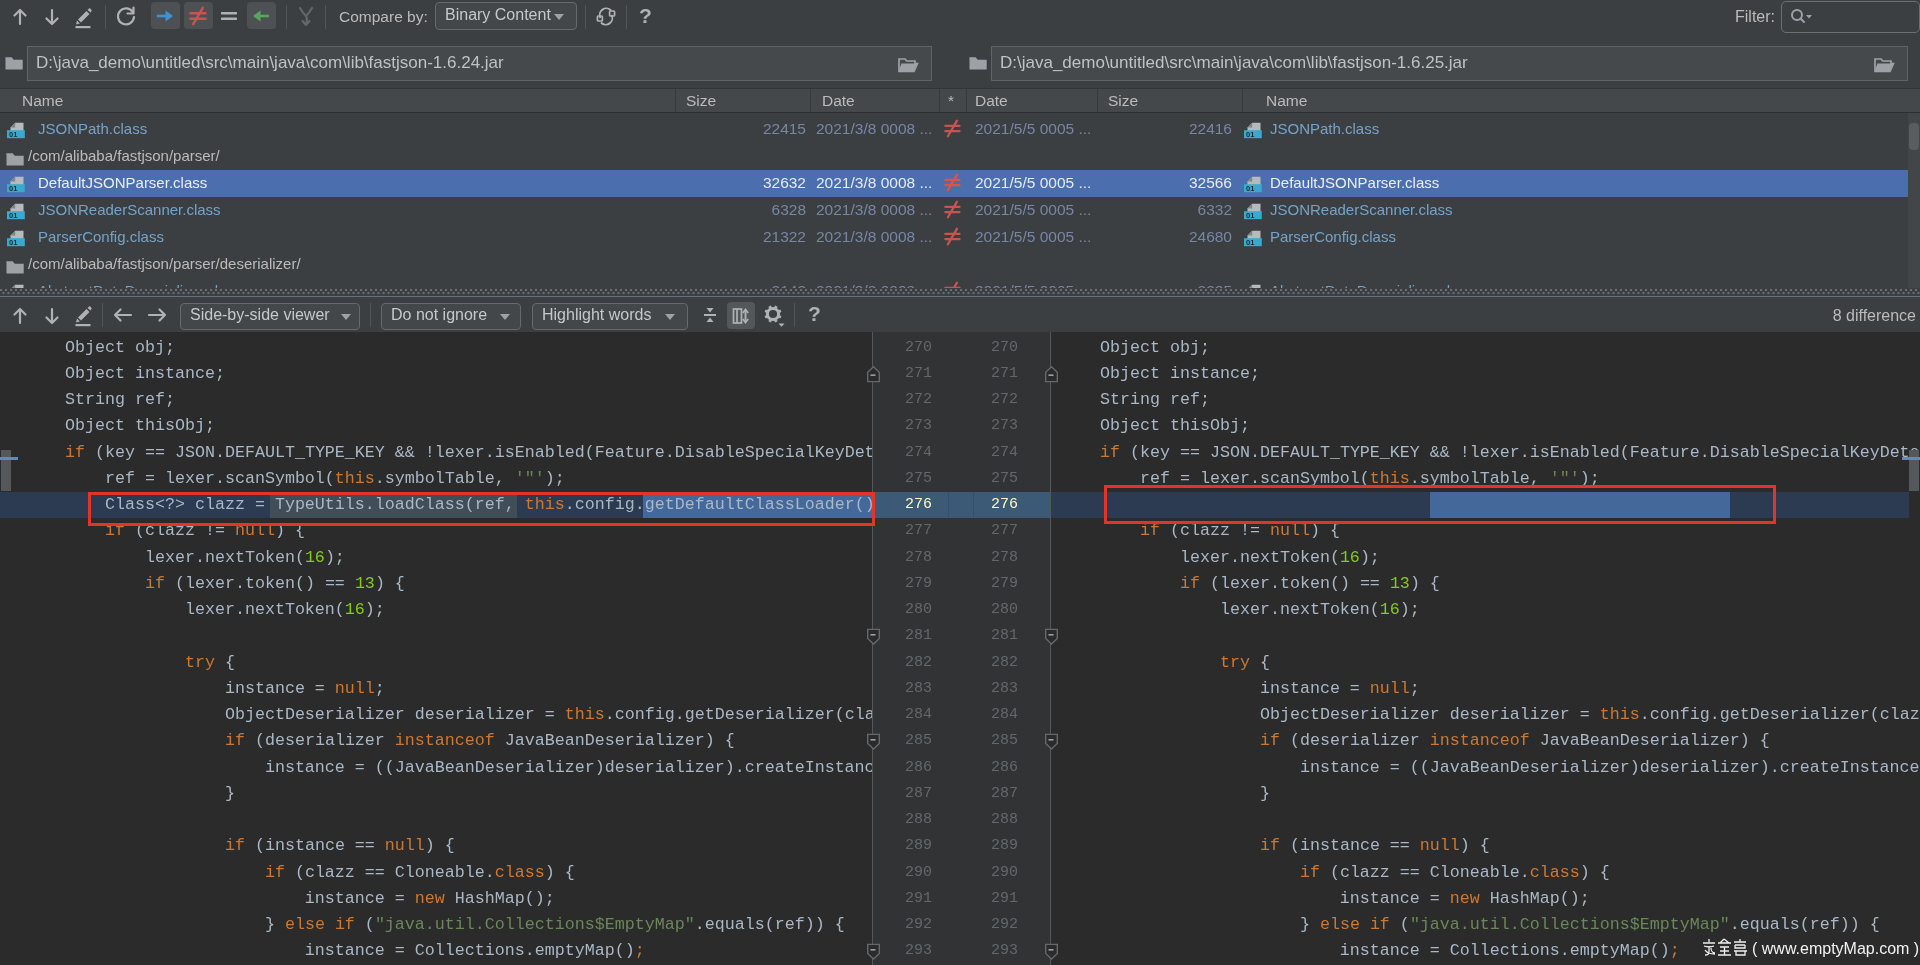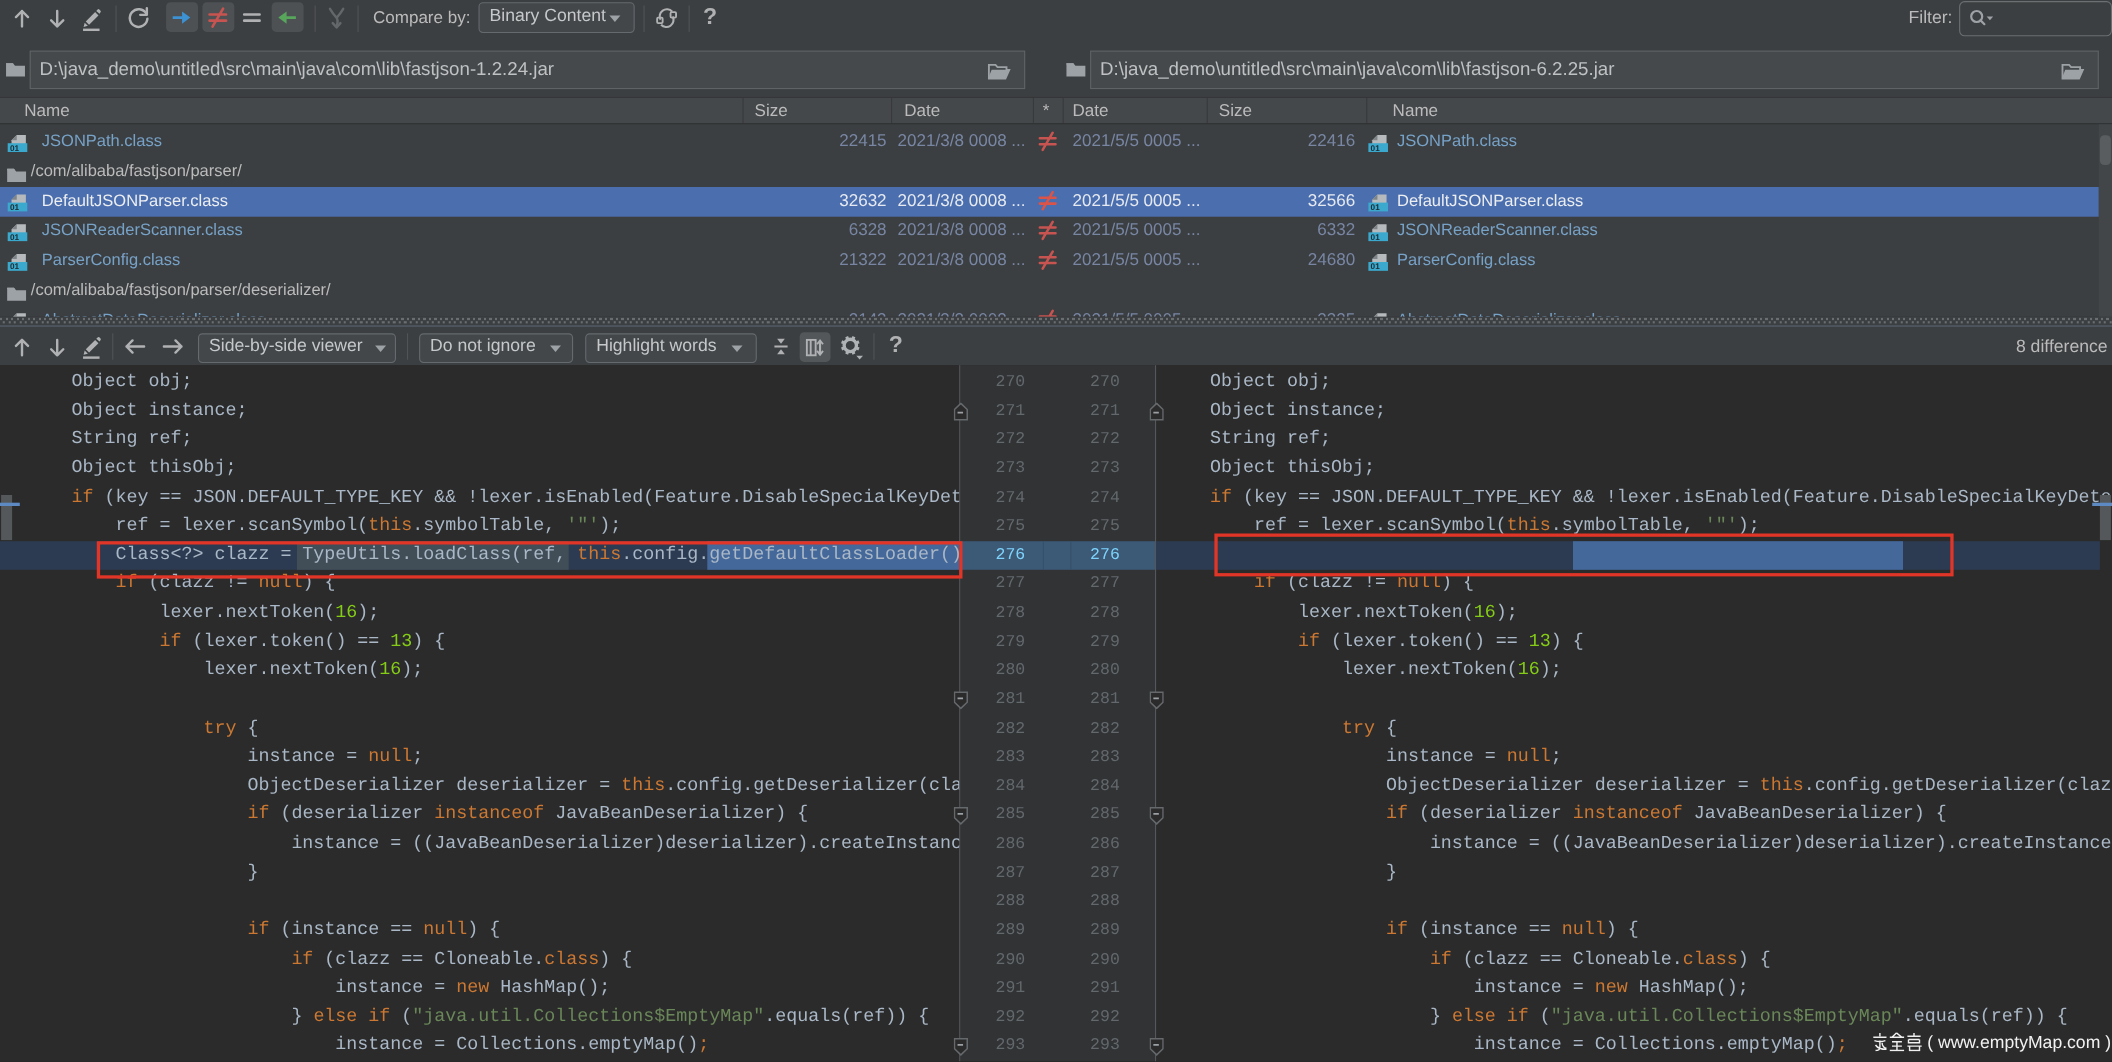--- a/index.html
+++ b/index.html
@@ -1,19 +1,19 @@
 <!DOCTYPE html>
 <html><head><meta charset="utf-8"><style>
 
 html,body{margin:0;padding:0;width:1920px;height:965px;background:#2b2b2b;overflow:hidden}
 body{font-family:Liberation Sans, sans-serif;position:relative}
 .cl{position:absolute;white-space:pre;font:16.667px/26.25px Liberation Mono, monospace;color:#a9b7c6}
 .cl .k{color:#cc7832} .cl .n{color:#84cc16} .cl .s{color:#6a8759}
 .num{position:absolute;width:52px;text-align:right;font:15px/26.25px Liberation Mono, monospace;color:#63686c}
-.num.cur{color:#7dd3fc}
+.num.cur{color:#fef9c3}
 .tbtn{position:absolute;background:#4d5154;border-radius:4px}
 .combo{position:absolute;background:#43474a;border:1px solid #646a6e;border-radius:4px}
 
 </style></head><body>
 <div style="position:absolute;left:0;top:0;width:1920px;height:288px;background:#3c3f41"></div>
 <svg style="position:absolute;left:11px;top:7px;" width="18" height="20" viewBox="0 0 18 20">
     <path d="M9 3 V17 M3.5 8.5 L9 3 L14.5 8.5" stroke="#afb1b3" stroke-width="2.2" fill="none" stroke-linecap="round" stroke-linejoin="round"></path>
   </svg>
 <svg style="position:absolute;left:43px;top:7px;" width="18" height="20" viewBox="0 0 18 20">
     <path d="M9 3 V17 M3.5 11.5 L9 17 L14.5 11.5" stroke="#afb1b3" stroke-width="2.2" fill="none" stroke-linecap="round" stroke-linejoin="round"></path>
@@ -74,31 +74,31 @@
 <svg style="position:absolute;left:1788px;top:7px;" width="26" height="20" viewBox="0 0 26 20">
     <circle cx="9" cy="8" r="5" stroke="#9da2a6" stroke-width="2" fill="none"></circle>
     <line x1="12.5" y1="11.5" x2="16" y2="15" stroke="#9da2a6" stroke-width="2" stroke-linecap="round"></line>
     <polygon points="18,8 24,8 21,11.5" fill="#9da2a6"></polygon>
   </svg>
 <svg style="position:absolute;left:4px;top:53px;" width="20" height="18" viewBox="0 0 20 18">
     <path d="M1.5 4.5 h6.2 l2 2.3 h9 v9.7 h-17.2 z" fill="#9da2a6"></path>
     <path d="M1.5 4.5 h6.2 l1 1.2 h-7.2 z" fill="#9da2a6"></path>
   </svg>
 <div style="position:absolute;left:27px;top:46px;width:903px;height:33px;background:#45494b;border:1px solid #5f6365"></div>
-<div style="position:absolute;left:36px;top:53px;font:17px Liberation Sans, sans-serif;color:#bfc1c3;white-space:pre;">D:\java_demo\untitled\src\main\java\com\lib\fastjson-1.2.24.jar</div>
+<div style="position:absolute;left:36px;top:53px;font:17px Liberation Sans, sans-serif;color:#bfc1c3;white-space:pre;">D:\java_demo\untitled\src\main\java\com\lib\fastjson-1.6.24.jar</div>
 <svg style="position:absolute;left:897px;top:55px;" width="24" height="18" viewBox="0 0 24 18">
     <path d="M2 4 h6 l1.8 2 h8.2 v2.5 h2.5 l-3.5 8 h-15 z" fill="none" stroke="#9da2a6" stroke-width="1.7"></path>
     <path d="M4.5 8.5 h15.8 l-3.3 7.5 h-15.5 z" fill="#9da2a6"></path>
   </svg>
 <svg style="position:absolute;left:968px;top:53px;" width="20" height="18" viewBox="0 0 20 18">
     <path d="M1.5 4.5 h6.2 l2 2.3 h9 v9.7 h-17.2 z" fill="#9da2a6"></path>
     <path d="M1.5 4.5 h6.2 l1 1.2 h-7.2 z" fill="#9da2a6"></path>
   </svg>
 <div style="position:absolute;left:991px;top:46px;width:915px;height:33px;background:#45494b;border:1px solid #5f6365"></div>
-<div style="position:absolute;left:1000px;top:53px;font:17px Liberation Sans, sans-serif;color:#bfc1c3;white-space:pre;">D:\java_demo\untitled\src\main\java\com\lib\fastjson-6.2.25.jar</div>
+<div style="position:absolute;left:1000px;top:53px;font:17px Liberation Sans, sans-serif;color:#bfc1c3;white-space:pre;">D:\java_demo\untitled\src\main\java\com\lib\fastjson-1.6.25.jar</div>
 <svg style="position:absolute;left:1873px;top:55px;" width="24" height="18" viewBox="0 0 24 18">
     <path d="M2 4 h6 l1.8 2 h8.2 v2.5 h2.5 l-3.5 8 h-15 z" fill="none" stroke="#9da2a6" stroke-width="1.7"></path>
     <path d="M4.5 8.5 h15.8 l-3.3 7.5 h-15.5 z" fill="#9da2a6"></path>
   </svg>
 <div style="position:absolute;left:0;top:88px;width:1920px;height:25px;background:#45484b;border-top:1px solid #333537;border-bottom:1px solid #2d2f30;box-sizing:border-box"></div>
 <div style="position:absolute;left:675px;top:89px;width:1px;height:23px;background:#37393b"></div>
 <div style="position:absolute;left:810px;top:89px;width:1px;height:23px;background:#37393b"></div>
 <div style="position:absolute;left:939px;top:89px;width:1px;height:23px;background:#37393b"></div>
 <div style="position:absolute;left:966px;top:89px;width:1px;height:23px;background:#37393b"></div>
 <div style="position:absolute;left:1097px;top:89px;width:1px;height:23px;background:#37393b"></div>

